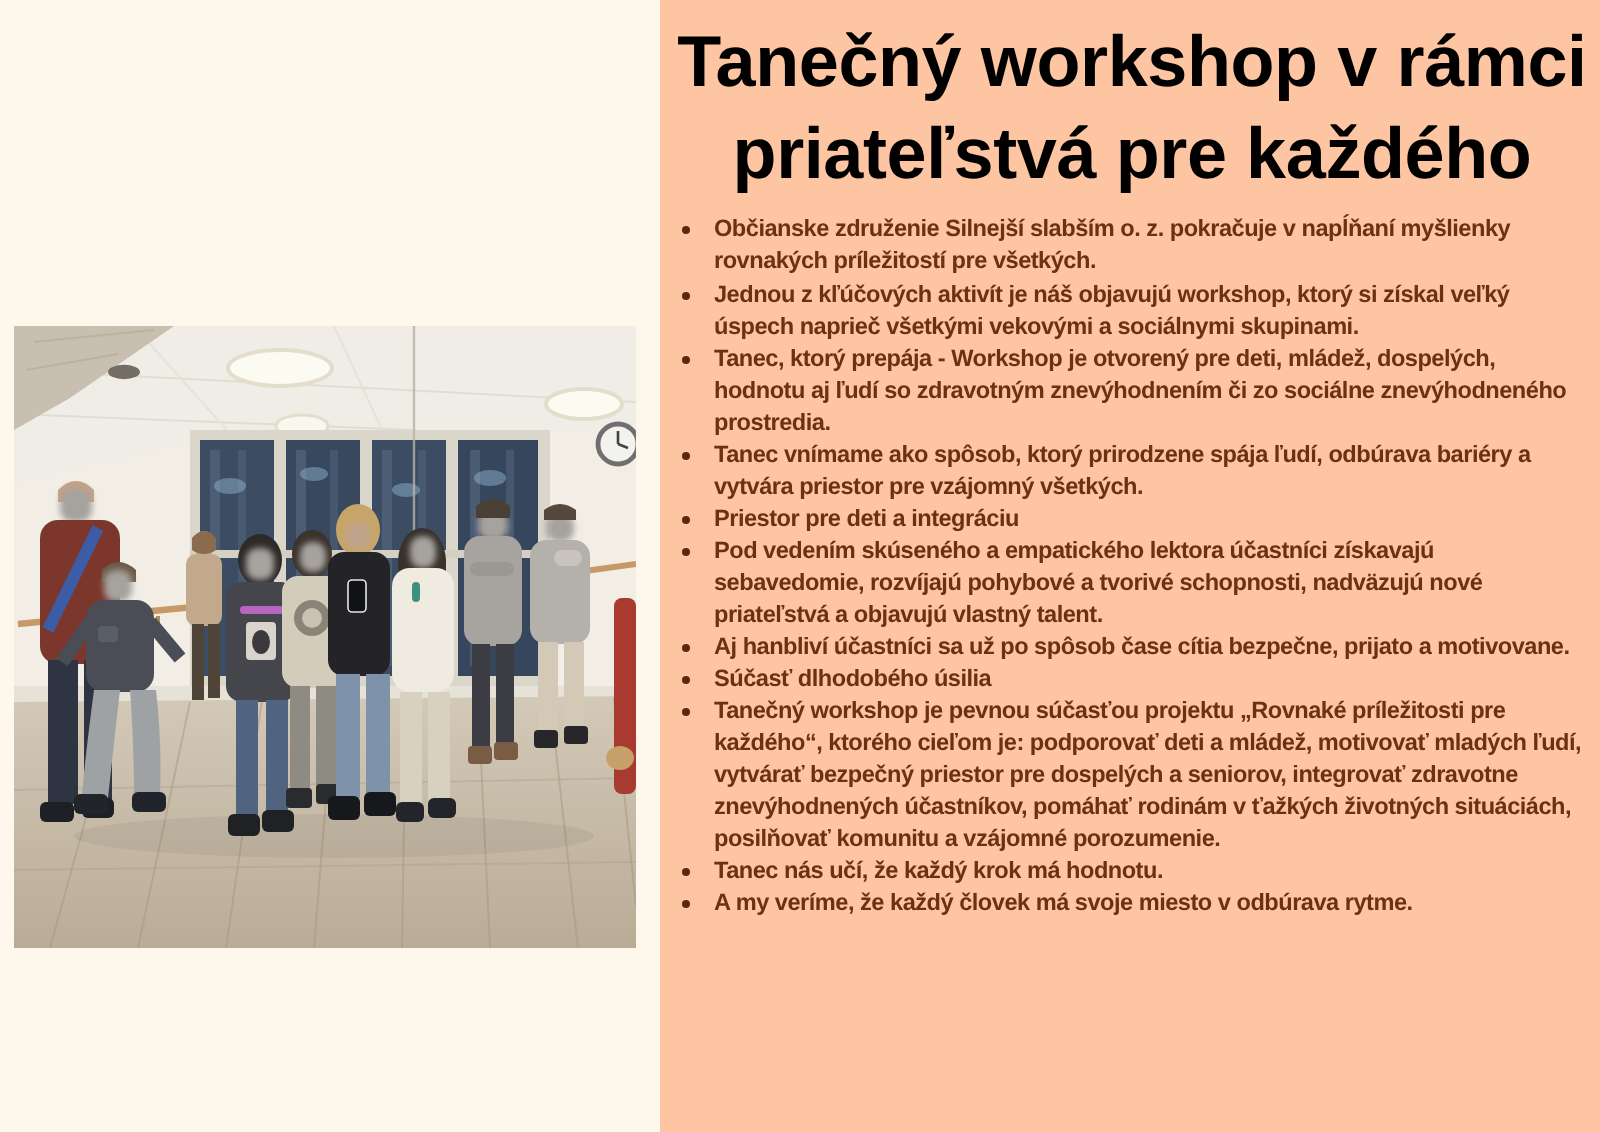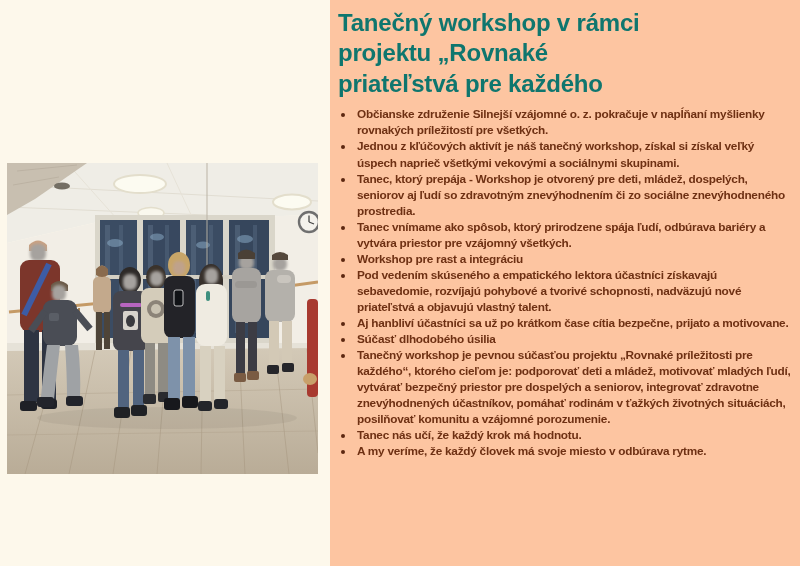--- a/index.html
+++ b/index.html
@@ -11,23 +11,23 @@
   .page{position:relative;width:800px;height:566px;overflow:hidden;background:#FDF8EB;}
   .photo-column{position:absolute;left:0;top:0;width:330px;height:566px;}
   .photo-frame{position:absolute;left:7px;top:163px;width:311px;height:311px;margin:0;overflow:hidden;}
   .photo-frame svg{display:block;width:311px;height:311px;}
   .text-panel{
     position:absolute;left:330px;top:0;width:470px;height:566px;
     background:#FDC5A1;box-sizing:border-box;
     padding:6px 6px 0 8px;
   }
   .page-title{
-    margin:2px 0 7px 0;
-    font-size:24px;line-height:1.27;font-weight:800;
-    color:#0f766e;letter-spacing:-0.2px;
+    margin:2px 0 7px 0;text-align:center;
+    font-size:36px;line-height:1.27;font-weight:800;
+    color:#000000;letter-spacing:-0.2px;
   }
   .page-title span{display:block;}
   .bullet-list{
     margin:0;padding:0 0 0 17px;list-style:disc;
   }
   .bullet-list li{
     font-size:11.8px;line-height:1.36;font-weight:700;
     color:#6E3013;letter-spacing:-0.25px;padding-left:2px;
   }
   .bullet-list li::marker{color:#5C2710;}
@@ -246,31 +246,30 @@
             <rect x="59" y="233" width="17" height="10" rx="3" fill="#22242B"></rect>
           </g>
         </g>
       </svg>
     </figure>
   </div>
 
   <div class="text-panel">
     <h1 class="page-title">
       <span>Tanečný workshop v rámci</span>
-      <span>projektu „Rovnaké</span>
       <span>priateľstvá pre každého</span>
     </h1>
     <ul class="bullet-list">
-      <li>Občianske združenie Silnejší vzájomné o. z. pokračuje v napĺňaní myšlienky rovnakých príležitostí pre všetkých.</li>
-      <li>Jednou z kľúčových aktivít je náš tanečný workshop, získal si získal veľký úspech naprieč všetkými vekovými a sociálnymi skupinami.</li>
-      <li>Tanec, ktorý prepája - Workshop je otvorený pre deti, mládež, dospelých, seniorov aj ľudí so zdravotným znevýhodnením či zo sociálne znevýhodneného prostredia.</li>
+      <li>Občianske združenie Silnejší slabším o. z. pokračuje v napĺňaní myšlienky rovnakých príležitostí pre všetkých.</li>
+      <li>Jednou z kľúčových aktivít je náš objavujú workshop, ktorý si získal veľký úspech naprieč všetkými vekovými a sociálnymi skupinami.</li>
+      <li>Tanec, ktorý prepája - Workshop je otvorený pre deti, mládež, dospelých, hodnotu aj ľudí so zdravotným znevýhodnením či zo sociálne znevýhodneného prostredia.</li>
       <li>Tanec vnímame ako spôsob, ktorý prirodzene spája ľudí, odbúrava bariéry a vytvára priestor pre vzájomný všetkých.</li>
-      <li>Workshop pre rast a integráciu</li>
+      <li>Priestor pre deti a integráciu</li>
       <li>Pod vedením skúseného a empatického lektora účastníci získavajú sebavedomie, rozvíjajú pohybové a tvorivé schopnosti, nadväzujú nové priateľstvá a objavujú vlastný talent.</li>
-      <li>Aj hanbliví účastníci sa už po krátkom čase cítia bezpečne, prijato a motivovane.</li>
+      <li>Aj hanbliví účastníci sa už po spôsob čase cítia bezpečne, prijato a motivovane.</li>
       <li>Súčasť dlhodobého úsilia</li>
       <li>Tanečný workshop je pevnou súčasťou projektu „Rovnaké príležitosti pre každého“, ktorého cieľom je:  podporovať deti a mládež, motivovať mladých ľudí, vytvárať bezpečný priestor pre dospelých a seniorov, integrovať zdravotne znevýhodnených účastníkov, pomáhať rodinám v ťažkých životných situáciách, posilňovať komunitu a vzájomné porozumenie.</li>
       <li>Tanec nás učí, že každý krok má hodnotu.</li>
       <li>A my veríme, že každý človek má svoje miesto v odbúrava rytme.</li>
     </ul>
   </div>
 
 </div>
 
 </body></html>

